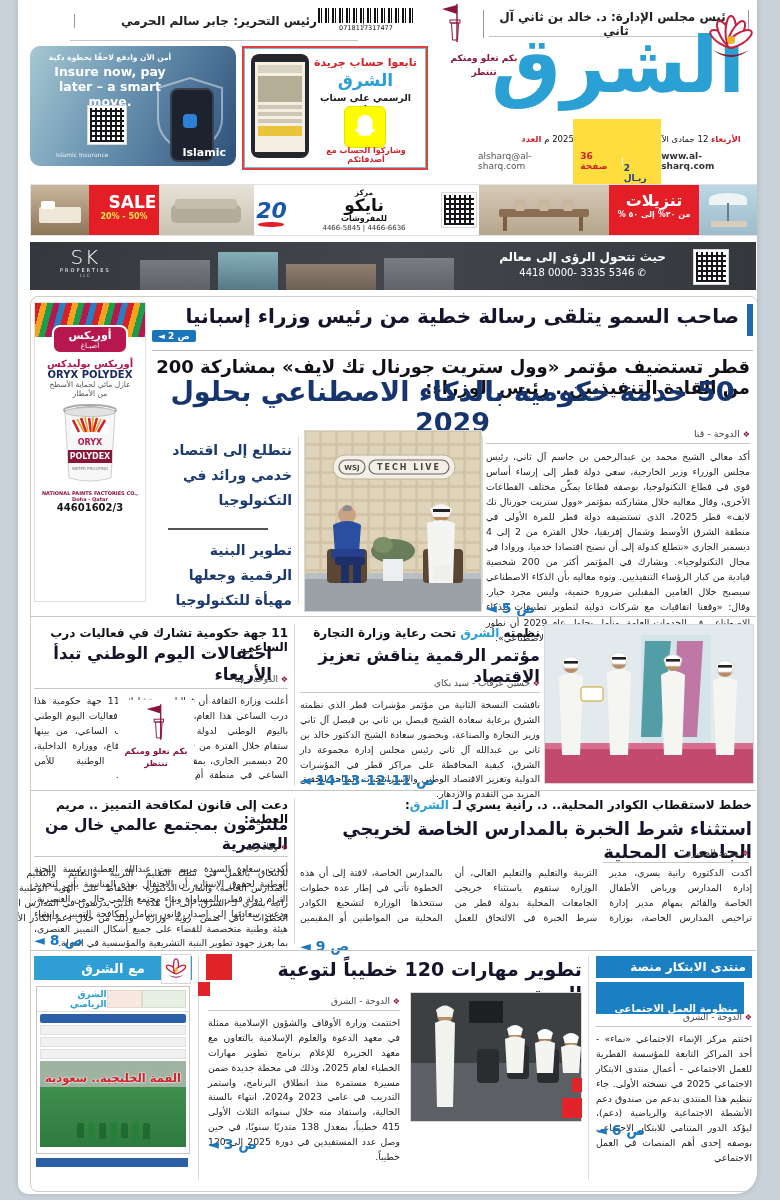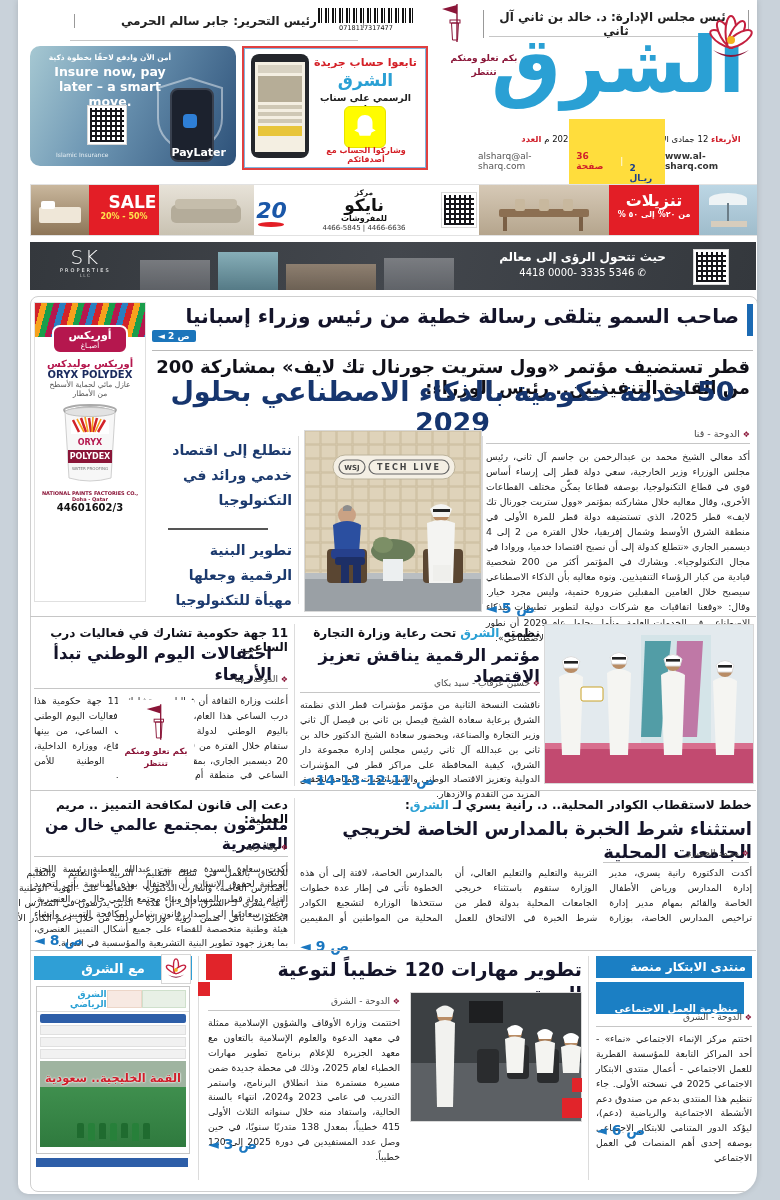--- a/index.html
+++ b/index.html
@@ -71,39 +71,39 @@
 
   <div class="abs" style="top:134px;right:4px;width:244px;font-size:8.5px;color:#111;text-align:center;">
     <span style="color:#d01e2a;font-weight:bold;">الأربعاء</span>
     <span>12 جمادى الآخرة 1447 هـ 3 ديسمبر 2025 م</span>
     <span style="color:#d01e2a;font-weight:bold;">العدد</span>
     <span style="font-weight:bold;">13607</span>
   </div>
 
   <div class="abs" dir="ltr" style="top:152px;left:460px;width:272px;height:17px;display:flex;align-items:center;justify-content:space-between;font-size:9px;color:#555;">
     <span>alsharq@al-sharq.com</span>
-    <span style="background:#ffdd3c;padding:19px 7px;display:flex;gap:6px;align-items:center;">
+    <span style="background:#ffdd3c;padding:19px 7px;display:flex;align-items:center;">
       <span style="color:#d01e2a;font-weight:bold;">36 صفحة</span>
       <span style="color:#fff;">|</span>
       <span style="color:#1a3e8c;font-weight:bold;margin-top:25px;">2 ريـال</span>
     </span>
     <span style="font-weight:bold;color:#333;">www.al-sharq.com</span>
   </div>
 
   <div class="abs" style="top:46px;left:12px;width:206px;height:120px;border-radius:10px;overflow:hidden;background:linear-gradient(115deg,#a6c8d2 0%,#6e97b4 40%,#2d5179 100%);">
     <svg class="abs" style="right:6px;top:28px;" viewBox="0 0 80 84" width="80" height="84">
       <path d="M40 4 L72 14 V44 Q72 68 40 80 Q8 68 8 44 V14 Z" fill="none" stroke="rgba(255,255,255,.45)" stroke-width="2"></path>
     </svg>
     <div class="abs" style="top:7px;left:10px;width:140px;text-align:center;font-size:7.5px;color:#fff;font-weight:bold;">أمن الآن وادفع لاحقًا بخطوة ذكية</div>
     <div class="abs" dir="ltr" style="top:18px;left:6px;width:148px;text-align:center;font-size:12.5px;line-height:1.2;color:#fff;font-weight:bold;">Insure now, pay later – a smart move.</div>
     <div class="abs qr" style="top:60px;left:58px;width:34px;height:34px;"></div>
     <div class="abs" style="top:42px;right:22px;width:40px;height:70px;background:#1c222e;border-radius:8px;border:2px solid #39414f;">
       <div class="abs" style="left:11px;top:24px;width:14px;height:14px;border-radius:4px;background:#2e7fd6;"></div>
     </div>
-    <div class="abs" dir="ltr" style="bottom:7px;right:10px;color:#fff;font-weight:bold;font-size:11px;">PayLater</div>
+    <div class="abs" dir="ltr" style="bottom:7px;right:10px;color:#fff;font-weight:bold;font-size:11px;">Islamic</div>
     <div class="abs" dir="ltr" style="bottom:8px;left:26px;color:#e8f0f4;font-size:6px;">Islamic Insurance</div>
   </div>
 
   <div class="abs" style="top:46px;left:224px;width:182px;height:120px;background:#fff;border:2px solid #e04040;box-shadow:inset 0 0 0 1px #7fb6df;">
     <div class="abs" style="top:6px;left:7px;width:58px;height:104px;background:#23262b;border-radius:8px;">
       <div class="abs" style="left:4px;top:8px;width:50px;height:90px;background:#f4efe2;">
         <div style="height:8px;margin:3px;background:#d8d2c2;"></div>
         <div style="height:26px;margin:3px;background:#b6ad97;"></div>
         <div style="height:4px;margin:3px;background:#cfc8b5;"></div>
         <div style="height:4px;margin:3px;background:#cfc8b5;"></div>

